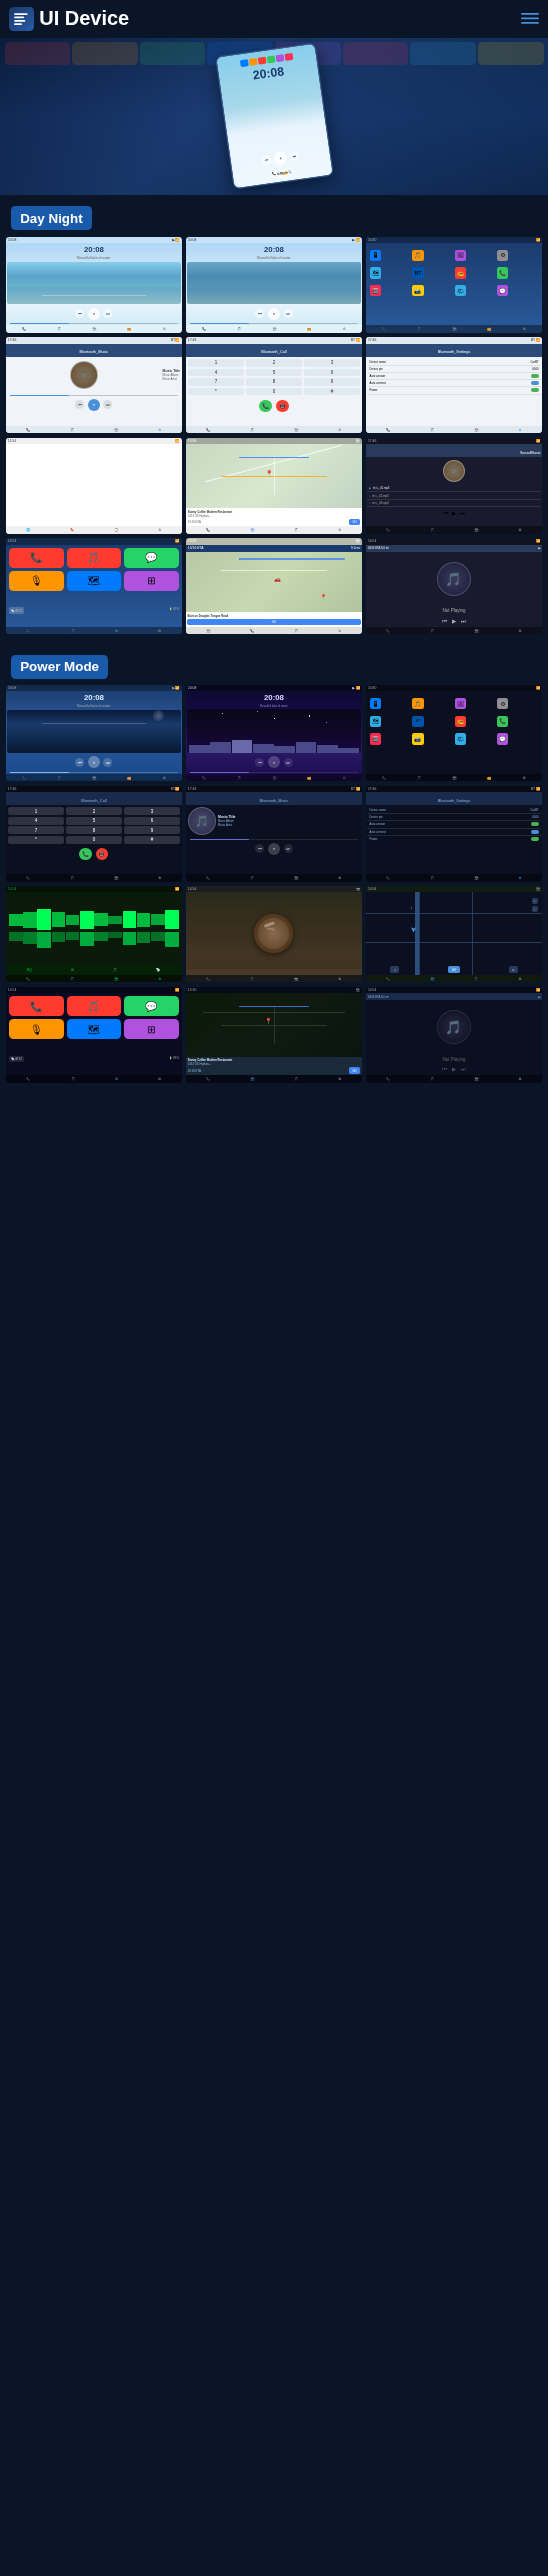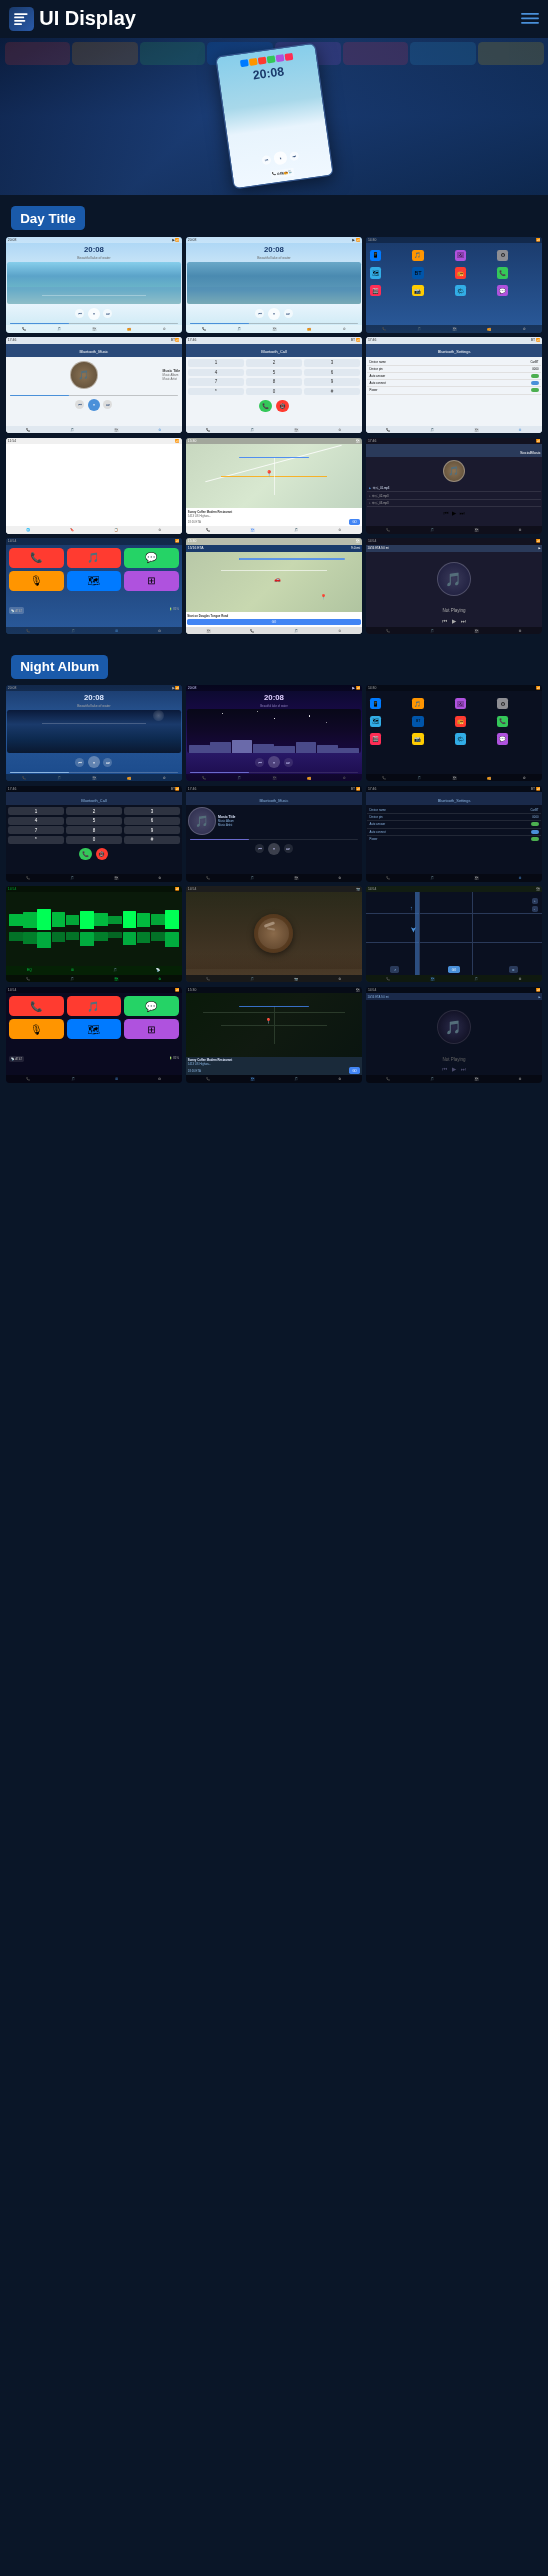--- a/index.html
+++ b/index.html
@@ -326,21 +326,21 @@
 <div class="header">
   <div class="header-logo">
     <div class="logo-icon">
       <svg width="15.7" height="15.7" viewBox="0 0 28 28" fill="none">
         <rect x="2" y="4" width="24" height="3" rx="1.5" fill="white"></rect>
         <rect x="2" y="10" width="18" height="3" rx="1.5" fill="white"></rect>
         <rect x="2" y="16" width="20" height="3" rx="1.5" fill="white"></rect>
         <rect x="2" y="22" width="14" height="3" rx="1.5" fill="white"></rect>
       </svg>
     </div>
-    <span class="header-title">UI Display</span>
+    <span class="header-title">UI Device</span>
   </div>
   <div class="header-menu">
     <svg width="18" height="11.2" viewBox="0 0 32 20">
       <rect y="0" width="32" height="3" rx="1.5" fill="#4a90d9"></rect>
       <rect y="8" width="32" height="3" rx="1.5" fill="#4a90d9"></rect>
       <rect y="16" width="32" height="3" rx="1.5" fill="#4a90d9"></rect>
     </svg>
   </div>
 </div>
 
@@ -390,21 +390,21 @@
         <span style="font-size:3.4px;">🗺</span>
         <span style="font-size:3.4px;">📻</span>
         <span style="font-size:3.4px;">📡</span>
       </div>
     </div>
   </div>
 </div>
 
 <div style="padding: 0 5.6px;">
   <div class="section-header">
-    <span>Day Title</span>
+    <span>Day Night</span>
   </div>
 </div>
 
 <div class="screens-row">
 
   <div class="screen-wrapper">
     <div class="inner-screen music-screen">
       <div class="status-bar">
         <span>20:08</span>
           <span>▶ 📶</span>
@@ -804,21 +804,21 @@
         <span style="font-size:3.4px;color:#4a90d9;">🎵</span>
         <span style="font-size:3.4px;color:#aaa;">🗺</span>
         <span style="font-size:3.4px;color:#aaa;">⚙</span>
       </div>
     </div>
   </div>
 </div>
 
 <div style="padding: 0 5.6px; margin-top: 9px;">
   <div class="section-header">
-    <span>Night Album</span>
+    <span>Power Mode</span>
   </div>
 </div>
 
 <div class="screens-row">
 
   <div class="screen-wrapper">
     <div class="inner-screen music-screen-dark">
       <div class="status-bar status-bar-dark">
         <span>20:08</span>
           <span>▶ 📶</span>

